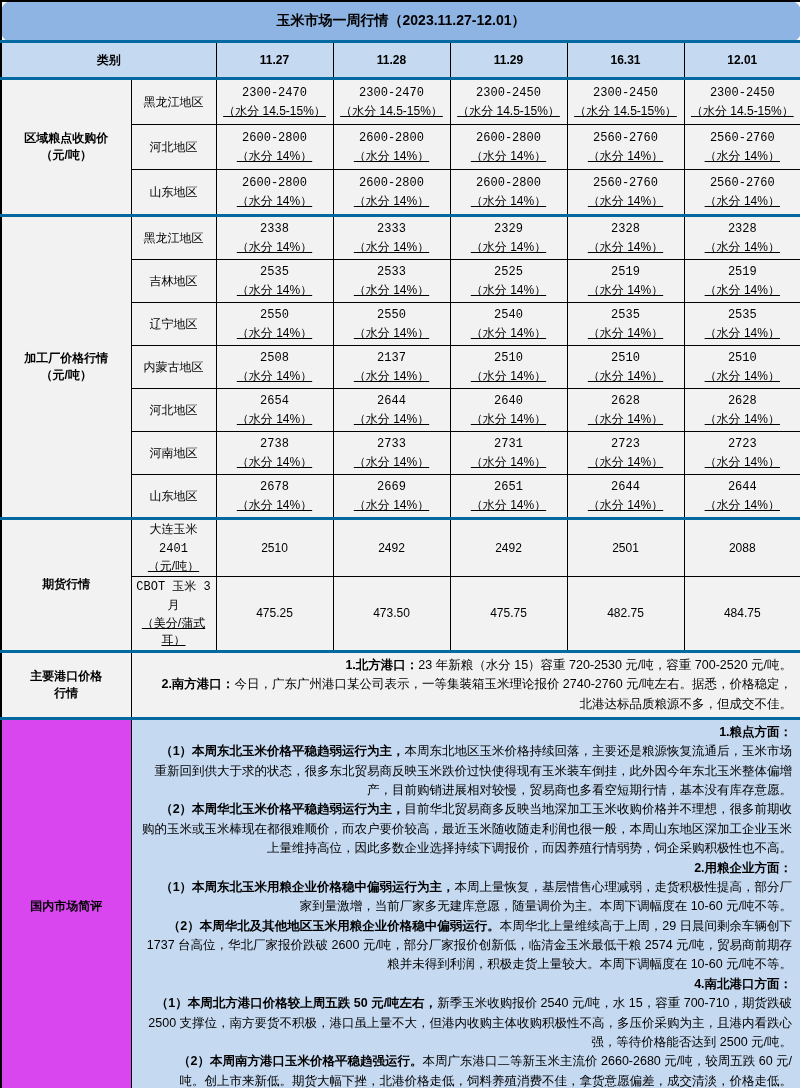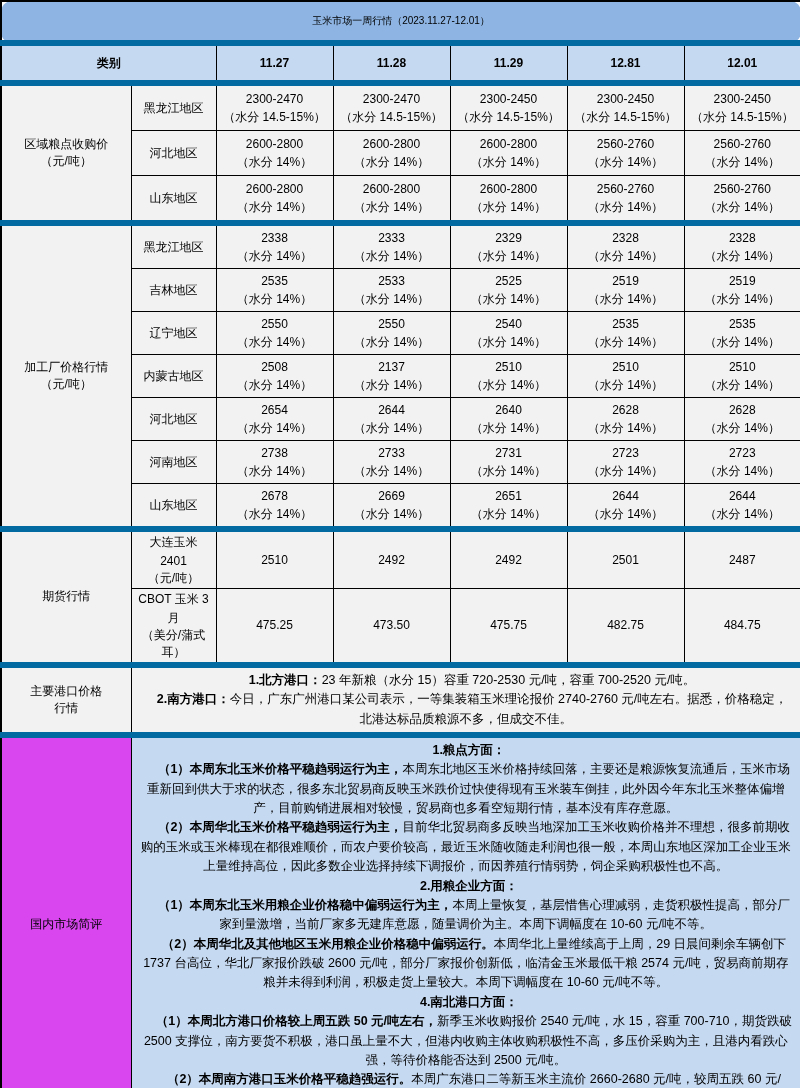--- a/index.html
+++ b/index.html
@@ -1,28 +1,28 @@
 <!DOCTYPE html>
 <html><head>
 <meta charset="utf-8">
 <style>
   html,body{margin:0;padding:0;background:#fff;}
   body{width:800px;font-family:"Liberation Sans","DejaVu Sans",sans-serif;color:#000;}
   table{border-collapse:collapse;width:800px;table-layout:fixed;border:2px solid #000;}
   td{border:1px solid #000;padding:1px 3px;font-size:12px;vertical-align:middle;text-align:center;background:#F2F2F2;overflow:hidden;}
-  tr.sec > td{border-top:6px solid #0369a1;}
-  .title-row td{background:#8DB4E2;font-weight:normal;font-size:10px;height:36px;border-radius:11px;}
+  tr.sec > td{border-top:3px solid #0369a1;}
+  .title-row td{background:#8DB4E2;font-weight:bold;font-size:14px;height:36px;border-radius:11px;}
   .header-row td{background:#C5D9F1;font-weight:bold;height:32px;}
   .r1 td{height:42px;}
   .r2 td{height:40px;}
   .rf td{height:41px;}
-  .sec-label{font-weight:normal;}
-  .pv{line-height:1.55;}
-  .pn{line-height:1.4;}
-  td.text-cell{text-align:center;background:#F2F2F2;vertical-align:middle;padding:3px 8px;line-height:1.55;font-size:12.5px;}
+  .sec-label{font-weight:bold;}
+  .pv{line-height:1.55;font-family:Liberation Mono, monospace;}
+  .pn{line-height:1.4;text-decoration:underline;}
+  td.text-cell{text-align:right;background:#F2F2F2;vertical-align:middle;padding:3px 8px;line-height:1.55;font-size:12.5px;}
   td.review-cell{background:#C5D9F1;height:366px;vertical-align:middle;}
   td.review-label{background:#d946ef;}
   td.ports-cell{height:58px;}
   p{margin:0;padding:0;}
   p.h{text-indent:0.5em;font-weight:bold;}
   p.p{text-indent:1.3em;}
   p.port{text-indent:1em;}
   .b{font-weight:bold;}
 </style>
 </head>
@@ -42,21 +42,21 @@
   <tbody>
       <tr class="title-row">
     <td colspan="7">玉米市场一周行情（2023.11.27-12.01）</td>
   </tr>
 
   <tr class="header-row sec">
     <td colspan="2">类别</td>
     <td>11.27</td>
     <td>11.28</td>
     <td>11.29</td>
-    <td>12.81</td>
+    <td>16.31</td>
     <td>12.01</td>
   </tr>
 
   <tr class="r1 sec">
     <td rowspan="3" class="sec-label">
       <div>区域粮点收购价</div>
       <div>（元/吨）</div>
     </td>
     <td>黑龙江地区</td>
     <td>
@@ -296,21 +296,21 @@
   <tr class="rf sec">
     <td rowspan="2" class="sec-label">期货行情</td>
     <td>
       <div class="pv">大连玉米 2401</div>
           <div class="pn">（元/吨）</div>
     </td>
     <td>2510</td>
     <td>2492</td>
     <td>2492</td>
     <td>2501</td>
-    <td>2487</td>
+    <td>2088</td>
   </tr>
   <tr class="rf">
     <td>
       <div class="pv">CBOT 玉米 3 月</div>
           <div class="pn">（美分/蒲式耳）</div>
     </td>
     <td>475.25</td>
     <td>473.50</td>
     <td>475.75</td>
     <td>482.75</td>

